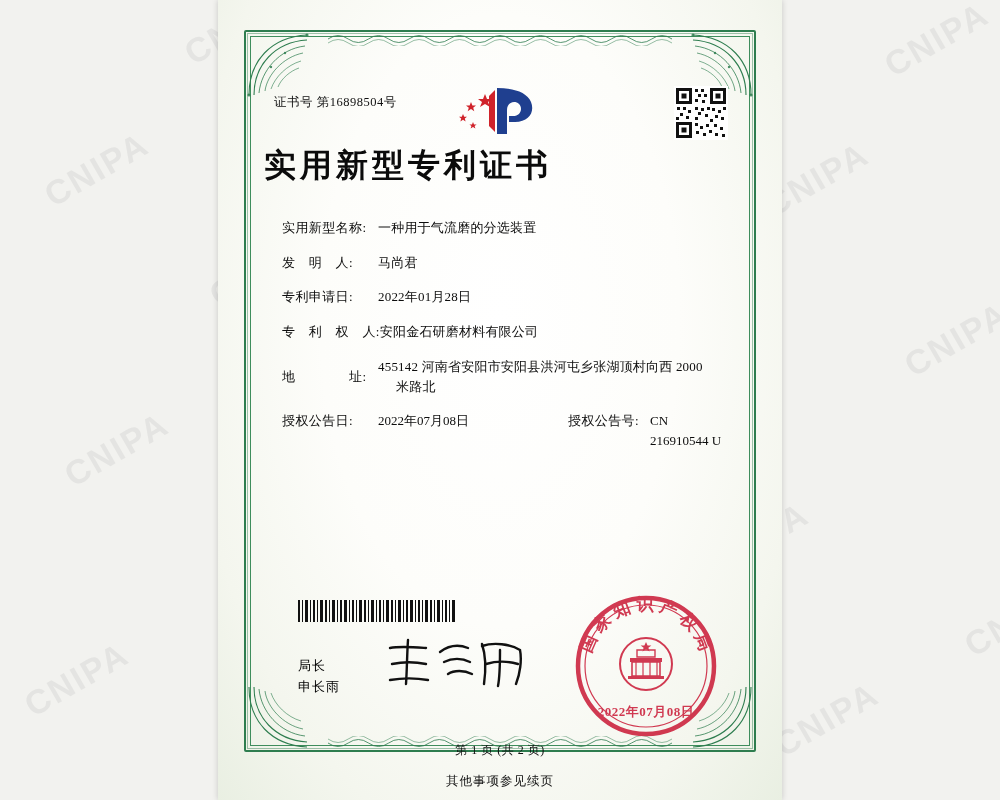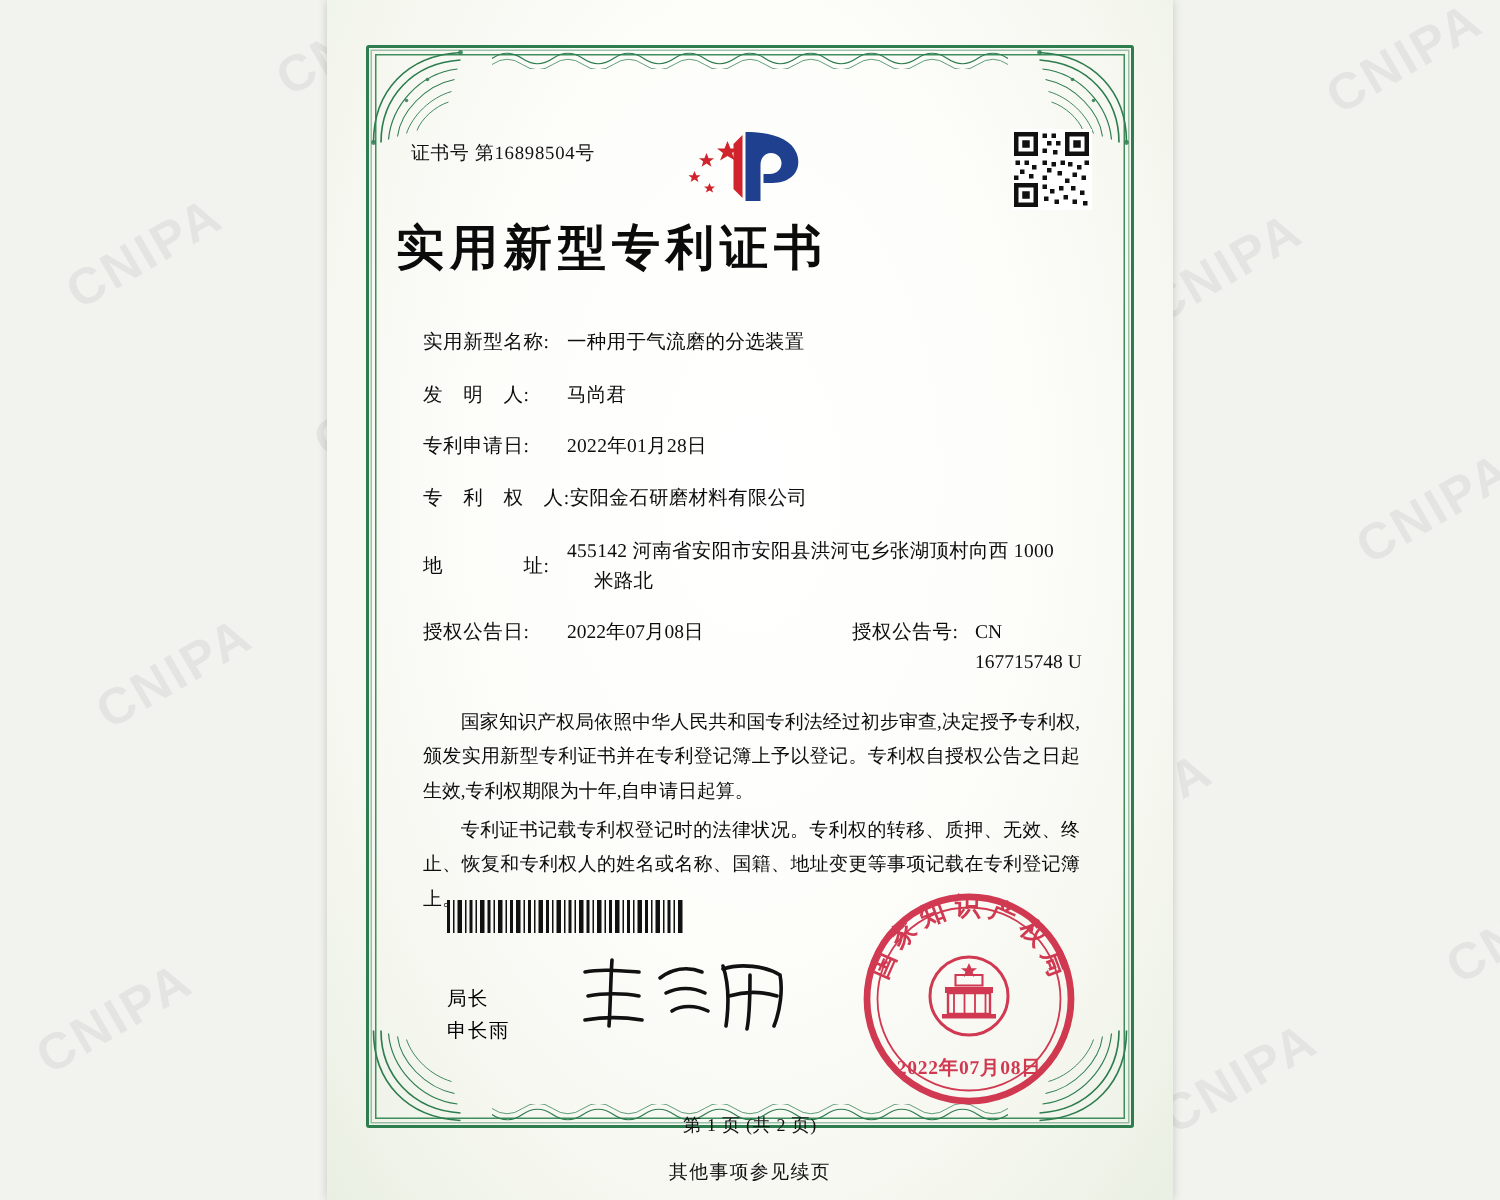--- a/index.html
+++ b/index.html
@@ -429,40 +429,36 @@
           <span class="fl">专利申请日:</span>
           <span class="fv">2022年01月28日</span>
         </div>
         <div class="field">
           <span class="fl">专　利　权　人:</span>
           <span class="fv">安阳金石研磨材料有限公司</span>
         </div>
         <div class="field">
           <span class="fl">地　　　　址:</span>
           <span class="fv">
-            <span>455142 河南省安阳市安阳县洪河屯乡张湖顶村向西 1000</span>
+            <span>455142 河南省安阳市安阳县洪河屯乡张湖顶村向西 2000</span>
             <span class="sub">米路北</span>
           </span>
         </div>
         <div class="field-two">
           <span class="half-l">
             <span class="lbl l1">授权公告日:</span>
             <span>2022年07月08日</span>
           </span>
           <span class="half-r">
             <span class="lbl l2">授权公告号:</span>
-            <span>CN 167715748 U</span>
+            <span>CN 216910544 U</span>
           </span>
         </div>
       </div>
 
-      <div class="paras">
-        <p>国家知识产权局依照中华人民共和国专利法经过初步审查,决定授予专利权,颁发实用新型专利证书并在专利登记簿上予以登记。专利权自授权公告之日起生效,专利权期限为十年,自申请日起算。</p>
-        <p>专利证书记载专利权登记时的法律状况。专利权的转移、质押、无效、终止、恢复和专利权人的姓名或名称、国籍、地址变更等事项记载在专利登记簿上。</p>
-      </div>
 
       <div class="barcode">
         <svg width="160" height="22" viewBox="0 0 160 22">
           <g fill="#111">
             <rect x="0" y="0" width="2" height="22"></rect>
               <rect x="4" y="0" width="1" height="22"></rect>
             <rect x="7" y="0" width="3" height="22"></rect>
               <rect x="12" y="0" width="1" height="22"></rect>
             <rect x="15" y="0" width="2" height="22"></rect>
               <rect x="19" y="0" width="1" height="22"></rect>

